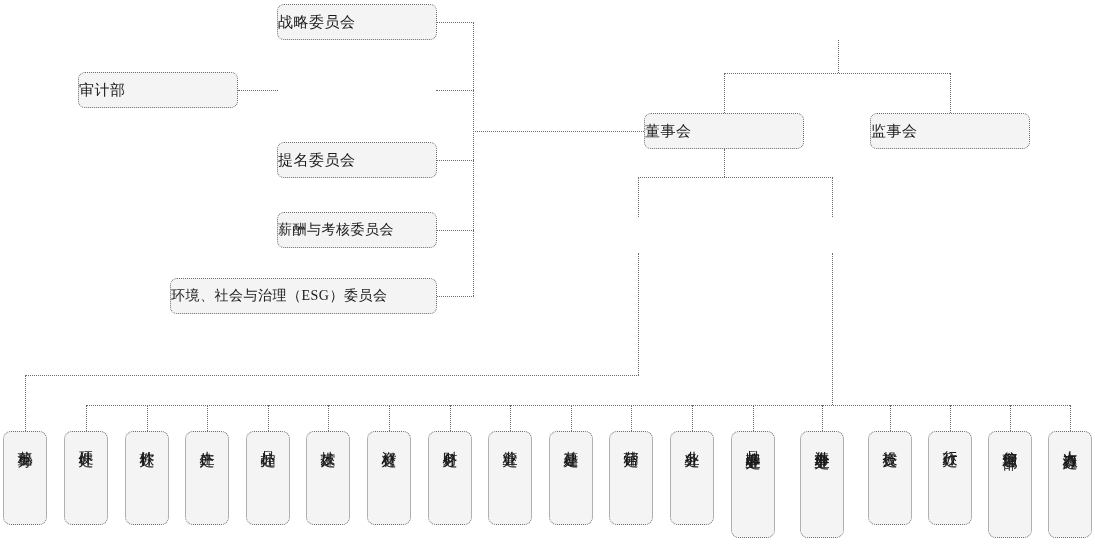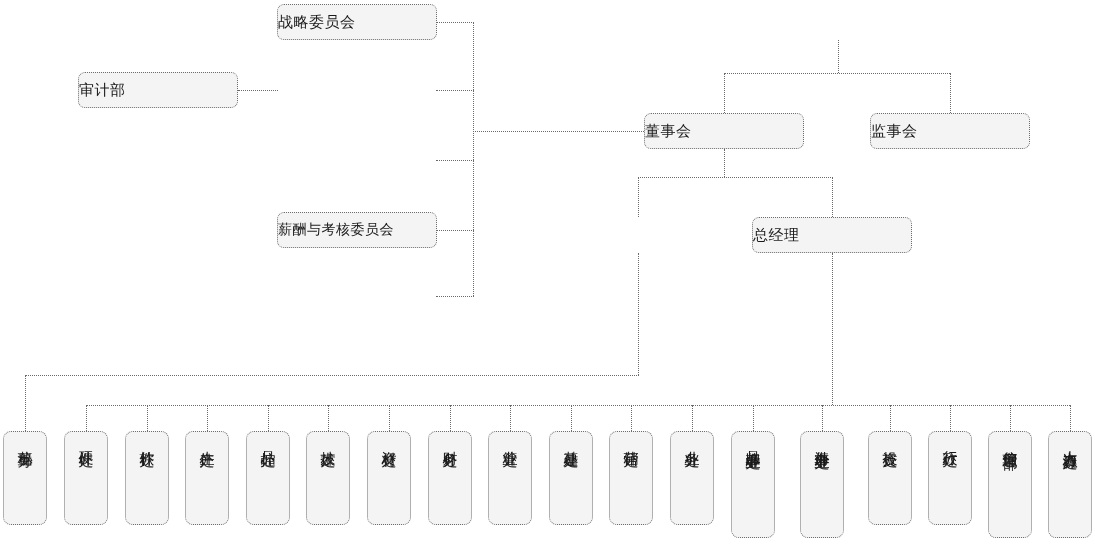--- a/index.html
+++ b/index.html
@@ -129,34 +129,37 @@
 
   <div class="node" style="left:644px;top:113px;width:160px;height:36px;">
     <span>董事会</span>
   </div>
 
   <div class="node" style="left:870px;top:113px;width:160px;height:36px;">
     <span>监事会</span>
   </div>
 
 
-  <div class="node" style="left:752px;top:217px;width:160px;height:36px;">
-    <span>总经理</span>
-  </div>
 
   <div class="node" style="left:78px;top:72px;width:160px;height:36px;">
     <span>审计部</span>
   </div>
 
   <div class="node" style="left:277px;top:4px;width:160px;height:36px;">
     <span>战略委员会</span>
   </div>
+  <div class="node" style="left:277px;top:142px;width:160px;height:36px;">
+    <span>提名委员会</span>
+  </div>
   <div class="node small" style="left:277px;top:212px;width:160px;height:36px;">
     <span>薪酬与考核委员会</span>
   </div>
+  <div class="node small" style="left:170px;top:278px;width:267px;height:36px;">
+    <span>环境、社会与治理（ESG）委员会</span>
+  </div>
 
   <div class="leaf" style="left:3px;top:431px;width:44px;height:94px;">
     <span>董秘办</span>
   </div>
   <div class="leaf" style="left:64px;top:431px;width:44px;height:94px;">
     <span>硬件处</span>
   </div>
   <div class="leaf" style="left:125px;top:431px;width:44px;height:94px;">
     <span>软件处</span>
   </div>

